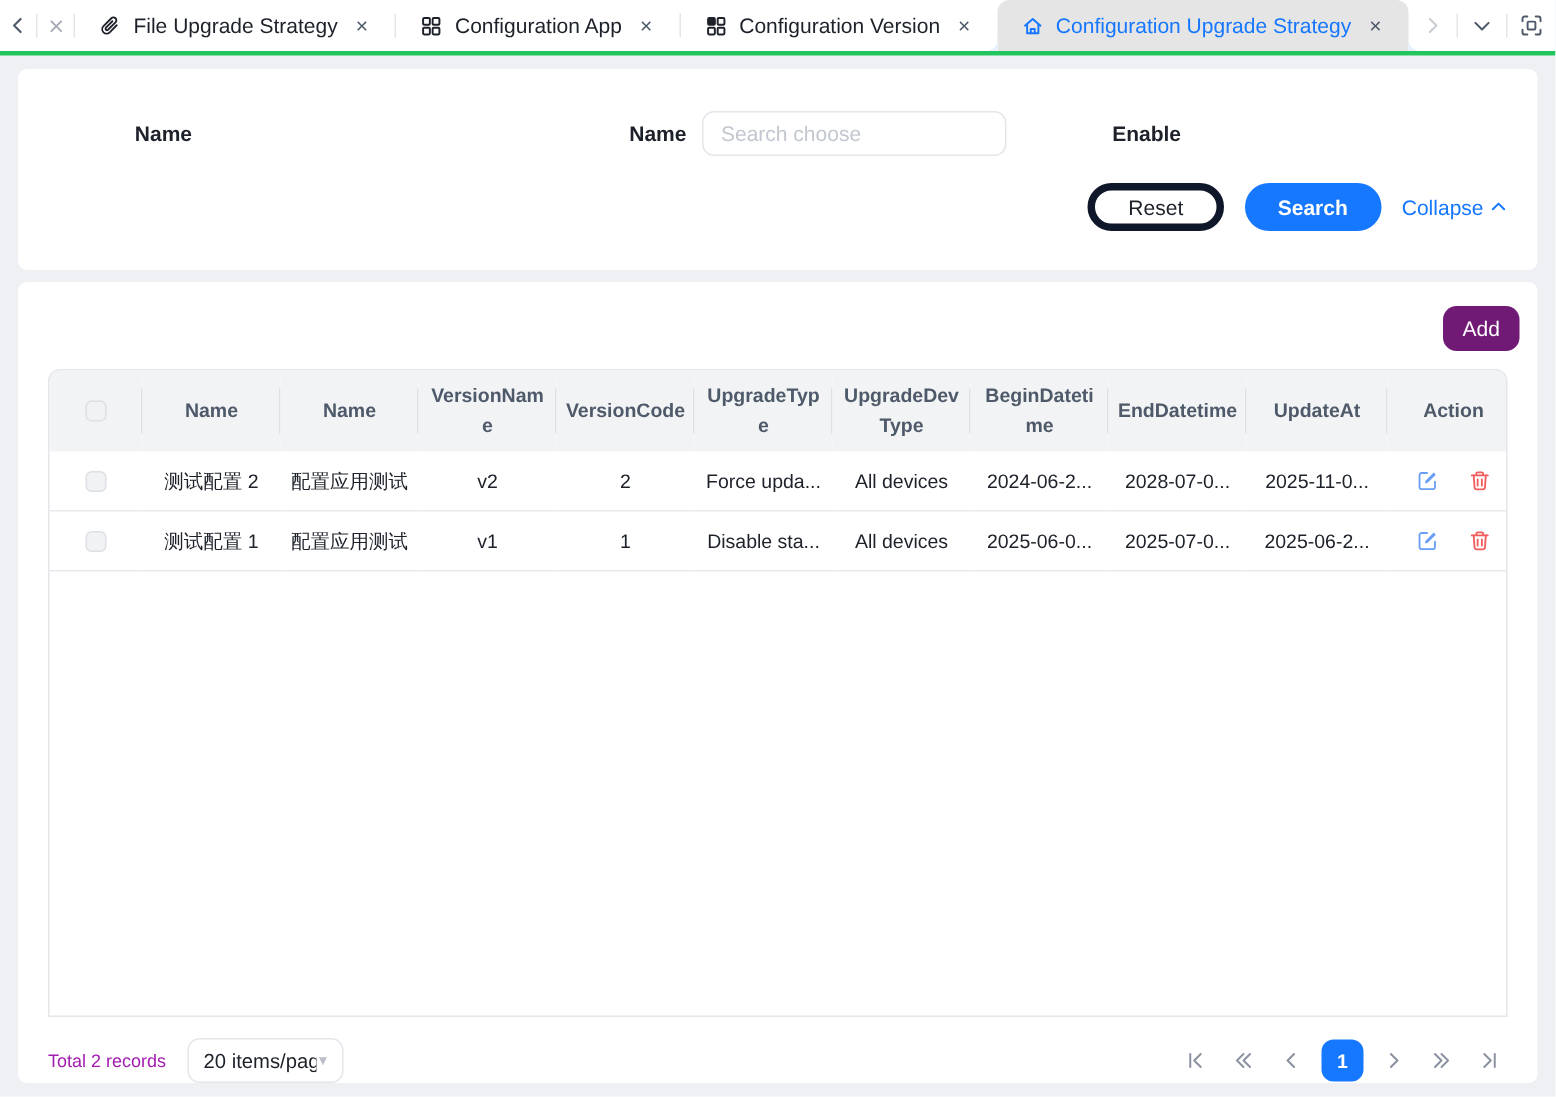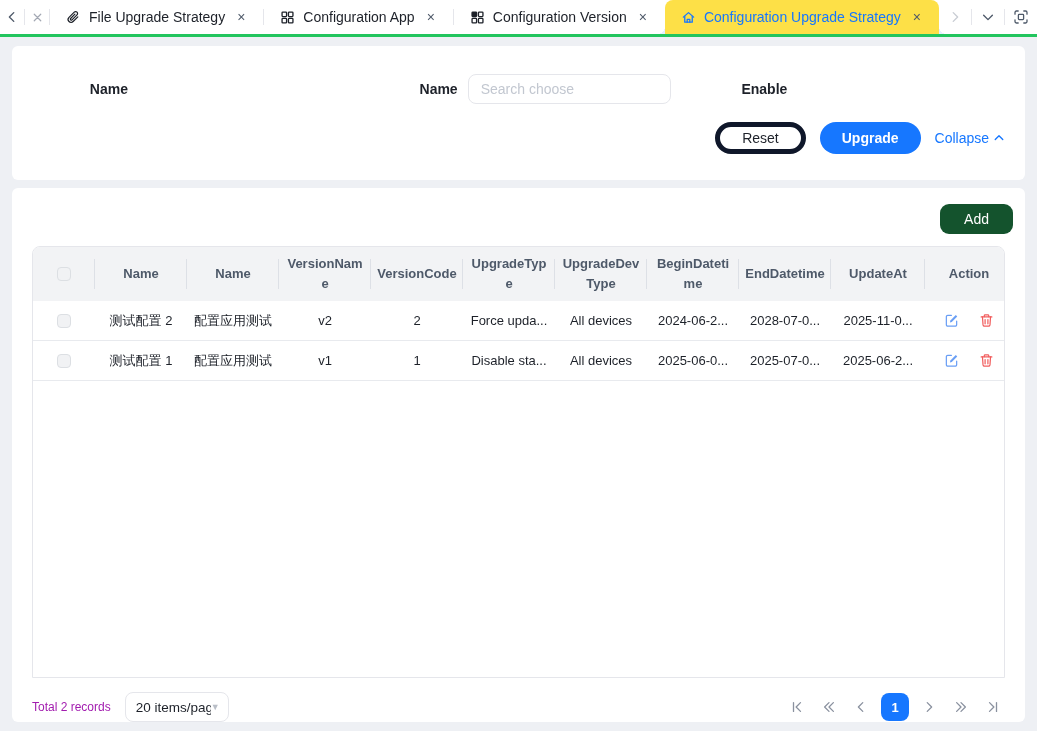--- a/index.html
+++ b/index.html
@@ -27,21 +27,21 @@
   .tab {
     display:flex; align-items:center; gap:8px; padding:0 16px;
     font-size:14px; color:#1d2129; cursor:pointer; position:relative;
     white-space:nowrap;
   }
   .tab .tab-icon { display:flex; align-items:center; color:#1d2129; }
   .tab .tab-close {
     border:none; background:none; color:#4e5969; font-size:14px; line-height:1;
     cursor:pointer; padding:2px; margin-left:2px;
   }
-  .tab.active { background:#fde047; color:#1677ff; border-radius:8px 8px 0 0; }
+  .tab.active { background:#e5e5e5; color:#1677ff; border-radius:8px 8px 0 0; }
   .tab.active .tab-icon { color:#1677ff; }
   .tab.active::before, .tab.active::after {
     content:""; position:absolute; bottom:0; width:8px; height:8px;
   }
   .tab.active::before { left:-8px; background:radial-gradient(circle at 0 0, transparent 8px, #e6f0ff 8px); }
   .tab.active::after { right:-8px; background:radial-gradient(circle at 8px 0, transparent 8px, #e6f0ff 8px); }
   .tabbar-right { display:flex; align-items:stretch; }
 
   
   .page { flex:1; padding:9px 12px 0 12px; overflow:hidden; }
@@ -77,21 +77,21 @@
     color:#fff; font-weight:700;
   }
   .collapse-link {
     background:none; border:none; color:#1677ff; font-size:14px; cursor:pointer;
     display:flex; align-items:center; gap:4px; font-family:inherit;
   }
 
   
   .table-panel { height:534px; padding:16px 12px 0 12px; display:flex; flex-direction:column; }
   .add-row { display:flex; justify-content:flex-end; margin-bottom:12px; }
-  .btn-add { height:30px; padding:0 24px; border-radius:9px; background:#14532d; color:#fff; }
+  .btn-add { height:30px; padding:0 13px; border-radius:9px; background:#701a75; color:#fff; }
 
   .table-box {
     margin:0 8px; height:434px; border:1px solid #e5e6eb;
     border-radius:8px 8px 0 0; overflow:hidden; background:#fff;
   }
   table { width:100%; border-collapse:separate; border-spacing:0; table-layout:fixed; }
   th {
     background:#f2f3f5; height:54px; font-size:13px; font-weight:700;
     color:#4e5969; text-align:center; vertical-align:middle;
     word-break:break-all; line-height:1.55; padding:0 6px; position:relative;
@@ -256,21 +256,21 @@
           <div class="control">
             <span class="ph">Search choose</span>
           </div>
         </div>
         <div class="field">
           <label class="field-label">Enable</label>
         </div>
       </div>
       <div class="actions-row">
         <button class="btn btn-reset">Reset</button>
-        <button class="btn btn-search">Upgrade</button>
+        <button class="btn btn-search">Search</button>
         <button class="collapse-link">
           <span>Collapse</span>
           <span>
             <svg width="12" height="12" viewBox="0 0 16 16" fill="none" stroke="currentColor" stroke-width="1.8" stroke-linecap="round" stroke-linejoin="round">
                 <path d="M3 10l5-5 5 5"></path>
               </svg>
           </span>
         </button>
       </div>
     </section>

